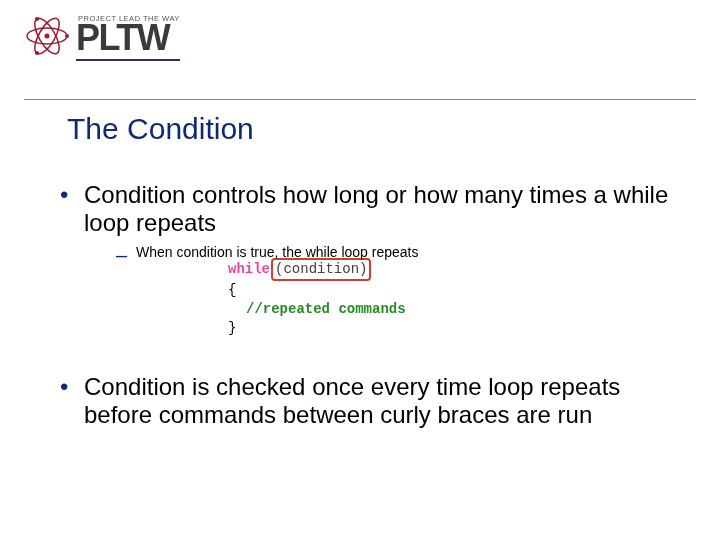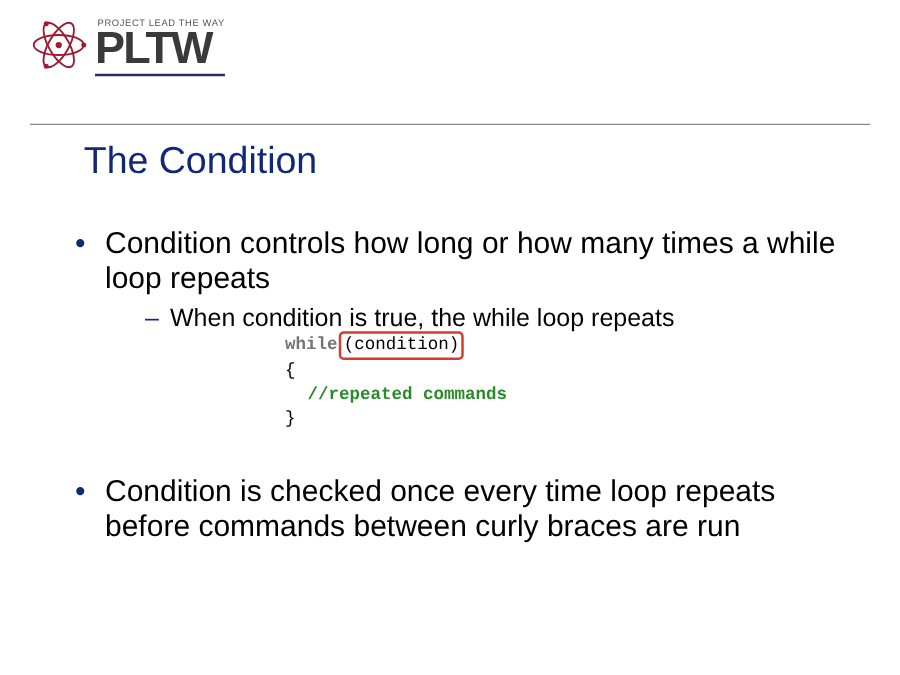--- a/index.html
+++ b/index.html
@@ -85,48 +85,48 @@
     color: #102878;
     font-size: 24px;
   }
   ul.sub {
     list-style: none;
     margin: 6px 0 0 32px;
     padding: 0;
   }
   ul.sub > li {
     position: relative;
-    font-size: 20px;
+    font-size: 14px;
     line-height: 1.18;
     padding-left: 20px;
     margin-bottom: 0px;
   }
   ul.sub > li::before {
     content: "–";
     position: absolute;
     left: 0;
     top: 0;
     color: #102878;
     font-size: 20px;
   }
   .code-figure {
     margin: -6px 0 18px 178px;
     font-family: "Courier New", monospace;
     font-size: 14px;
     line-height: 1.35;
     color: #000;
     width: 220px;
   }
-  .kw { color: #737373; font-weight: bold; }
+  .kw { color: #ec4899; font-weight: bold; }
   .cond {
     display: inline-block;
     border: 2px solid #d43c2e;
     border-radius: 4px;
     padding: 0 2px;
-    color: #000000;
+    color: #404040;
     margin-left: 1px;
   }
   .cm { color: #2a8a2a; font-weight: bold; }
   .code-line-indent { padding-left: 18px; }
 </style>
 </head>
 <body>
 
 <div class="slide">
 

